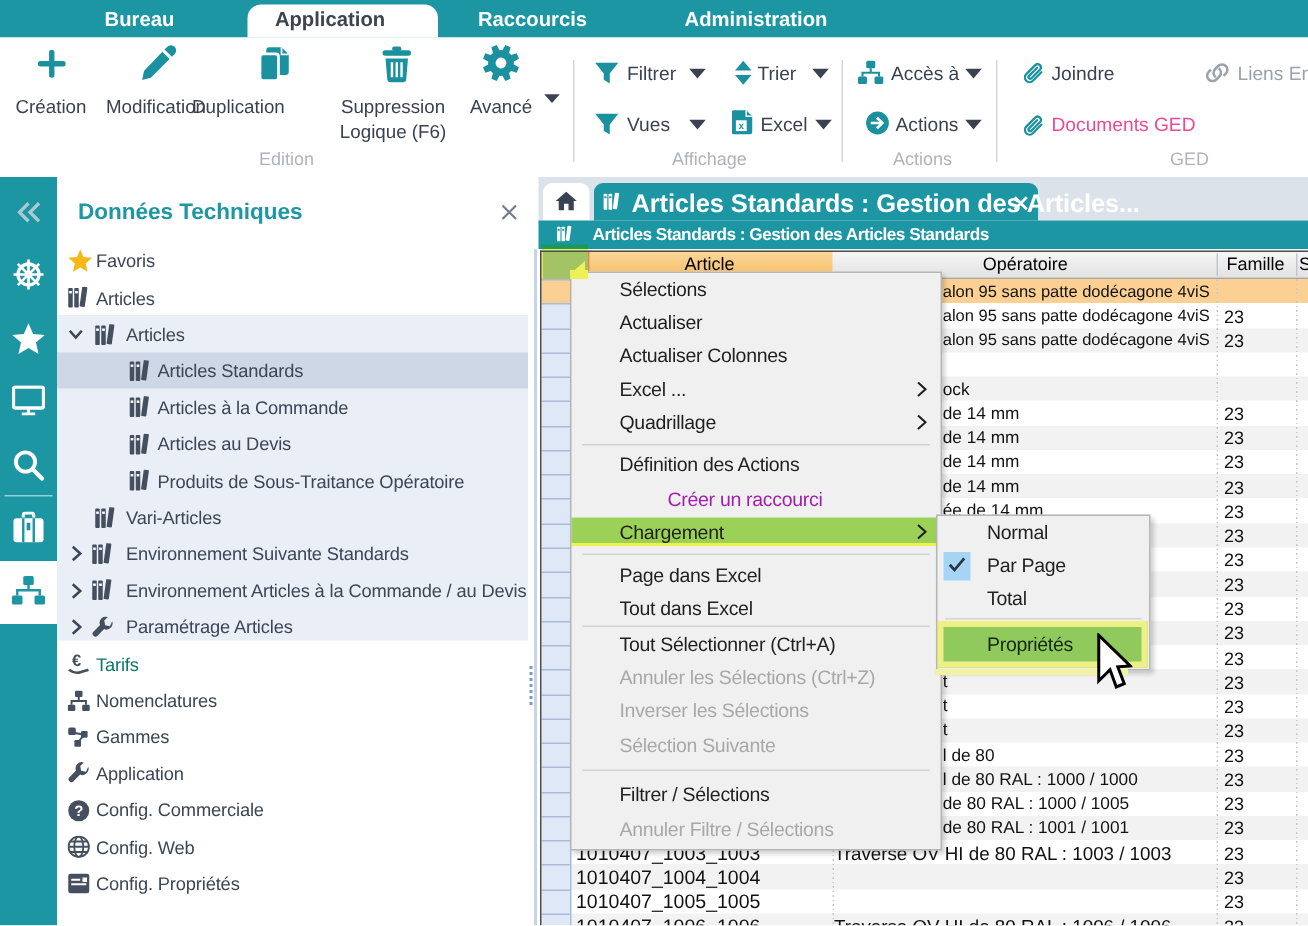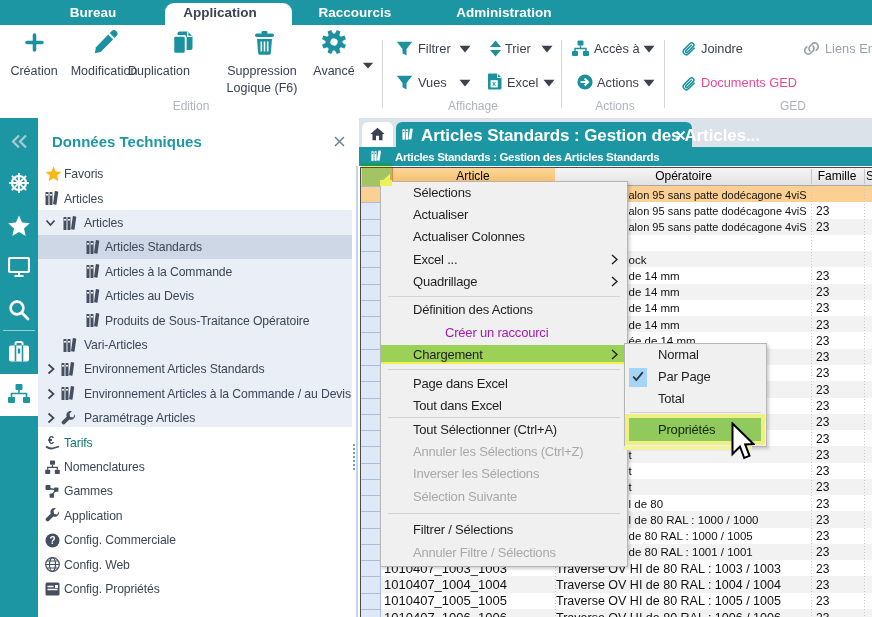--- a/index.html
+++ b/index.html
@@ -282,21 +282,21 @@
 <g fill="#454f60">
         <rect x="0.5" y="1" width="3" height="13" rx="0.6"></rect>
         <rect x="4.5" y="1" width="3" height="13" rx="0.6"></rect>
 <rect x="8.9" y="0.3" width="3.5" height="13.4" rx="0.6" transform="rotate(8 11.5 7)"></rect>
       </g>
 <g fill="#fff">
         <rect x="1.1" y="3" width="1.8" height="1.6"></rect>
         <rect x="5.1" y="3" width="1.8" height="1.6"></rect>
       </g>
     </svg>
-<div class="abs" style="left:84px;top:360.4px;height:18px;line-height:18px;font-size:12.2px;letter-spacing:-0.1px;color:#3c4656;white-space:nowrap;">Environnement Articles Standards</div>
+<div class="abs" style="left:84px;top:360.4px;height:18px;line-height:18px;font-size:12.2px;letter-spacing:-0.1px;color:#3c4656;white-space:nowrap;">Environnement Suivante Standards</div>
 <svg class="abs" style="left:47px;top:387.8px;" width="8" height="12" viewBox="0 0 8 12">
       <path d="M1.5 1.5 L6.5 6 L1.5 10.5" stroke="#3c4656" stroke-width="1.7" fill="none"></path>
     </svg>
 <svg class="abs" style="left:61px;top:386.3px;" width="16" height="15" viewBox="0 0 16 15">
 <g fill="#454f60">
         <rect x="0.5" y="1" width="3" height="13" rx="0.6"></rect>
         <rect x="4.5" y="1" width="3" height="13" rx="0.6"></rect>
 <rect x="8.9" y="0.3" width="3.5" height="13.4" rx="0.6" transform="rotate(8 11.5 7)"></rect>
       </g>
 <g fill="#fff">
@@ -489,23 +489,21 @@
 <div class="abs" style="left:628.5px;top:447.82px;height:14px;line-height:14px;font-size:11.5px;color:#111;white-space:nowrap;">t</div>
 <div class="abs" style="left:628.5px;top:464.09px;height:14px;line-height:14px;font-size:11.5px;color:#111;white-space:nowrap;">t</div>
 <div class="abs" style="left:628.5px;top:480.36px;height:14px;line-height:14px;font-size:11.5px;color:#111;white-space:nowrap;">t</div>
 <div class="abs" style="left:628.5px;top:496.63px;height:14px;line-height:14px;font-size:11.5px;color:#111;white-space:nowrap;">l de 80</div>
 <div class="abs" style="left:628.5px;top:512.90px;height:14px;line-height:14px;font-size:11.5px;color:#111;white-space:nowrap;">l de 80 RAL : 1000 / 1000</div>
 <div class="abs" style="left:628.5px;top:529.17px;height:14px;line-height:14px;font-size:11.5px;color:#111;white-space:nowrap;">de 80 RAL : 1000 / 1005</div>
 <div class="abs" style="left:628.5px;top:545.44px;height:14px;line-height:14px;font-size:11.5px;color:#111;white-space:nowrap;">de 80 RAL : 1001 / 1001</div>
 <div class="abs" style="left:384px;top:561.71px;height:14px;line-height:14px;font-size:13px;color:#111;white-space:nowrap;">1010407_1003_1003</div>
 <div class="abs" style="left:556px;top:561.71px;height:14px;line-height:14px;font-size:12.5px;color:#111;white-space:nowrap;">Traverse OV HI de 80 RAL : 1003 / 1003</div>
 <div class="abs" style="left:384px;top:577.98px;height:14px;line-height:14px;font-size:13px;color:#111;white-space:nowrap;">1010407_1004_1004</div>
-<div class="abs" style="left:556px;top:577.98px;height:14px;line-height:14px;font-size:12.5px;color:#111;white-space:nowrap;">Traverse OV HI de 80 RAL : 1004 / 1004</div>
 <div class="abs" style="left:384px;top:594.25px;height:14px;line-height:14px;font-size:13px;color:#111;white-space:nowrap;">1010407_1005_1005</div>
-<div class="abs" style="left:556px;top:594.25px;height:14px;line-height:14px;font-size:12.5px;color:#111;white-space:nowrap;">Traverse OV HI de 80 RAL : 1005 / 1005</div>
 <div class="abs" style="left:384px;top:610.52px;height:14px;line-height:14px;font-size:13px;color:#111;white-space:nowrap;">1010407_1006_1006</div>
 <div class="abs" style="left:556px;top:610.52px;height:14px;line-height:14px;font-size:12.5px;color:#111;white-space:nowrap;">Traverse OV HI de 80 RAL : 1006 / 1006</div>
 <div class="abs" style="left:816px;top:203.77px;height:14px;line-height:14px;font-size:12px;color:#111;white-space:nowrap;">23</div>
 <div class="abs" style="left:816px;top:220.04px;height:14px;line-height:14px;font-size:12px;color:#111;white-space:nowrap;">23</div>
 <div class="abs" style="left:816px;top:268.85px;height:14px;line-height:14px;font-size:12px;color:#111;white-space:nowrap;">23</div>
 <div class="abs" style="left:816px;top:285.12px;height:14px;line-height:14px;font-size:12px;color:#111;white-space:nowrap;">23</div>
 <div class="abs" style="left:816px;top:301.39px;height:14px;line-height:14px;font-size:12px;color:#111;white-space:nowrap;">23</div>
 <div class="abs" style="left:816px;top:317.66px;height:14px;line-height:14px;font-size:12px;color:#111;white-space:nowrap;">23</div>
 <div class="abs" style="left:816px;top:333.93px;height:14px;line-height:14px;font-size:12px;color:#111;white-space:nowrap;">23</div>
 <div class="abs" style="left:816px;top:350.20px;height:14px;line-height:14px;font-size:12px;color:#111;white-space:nowrap;">23</div>

